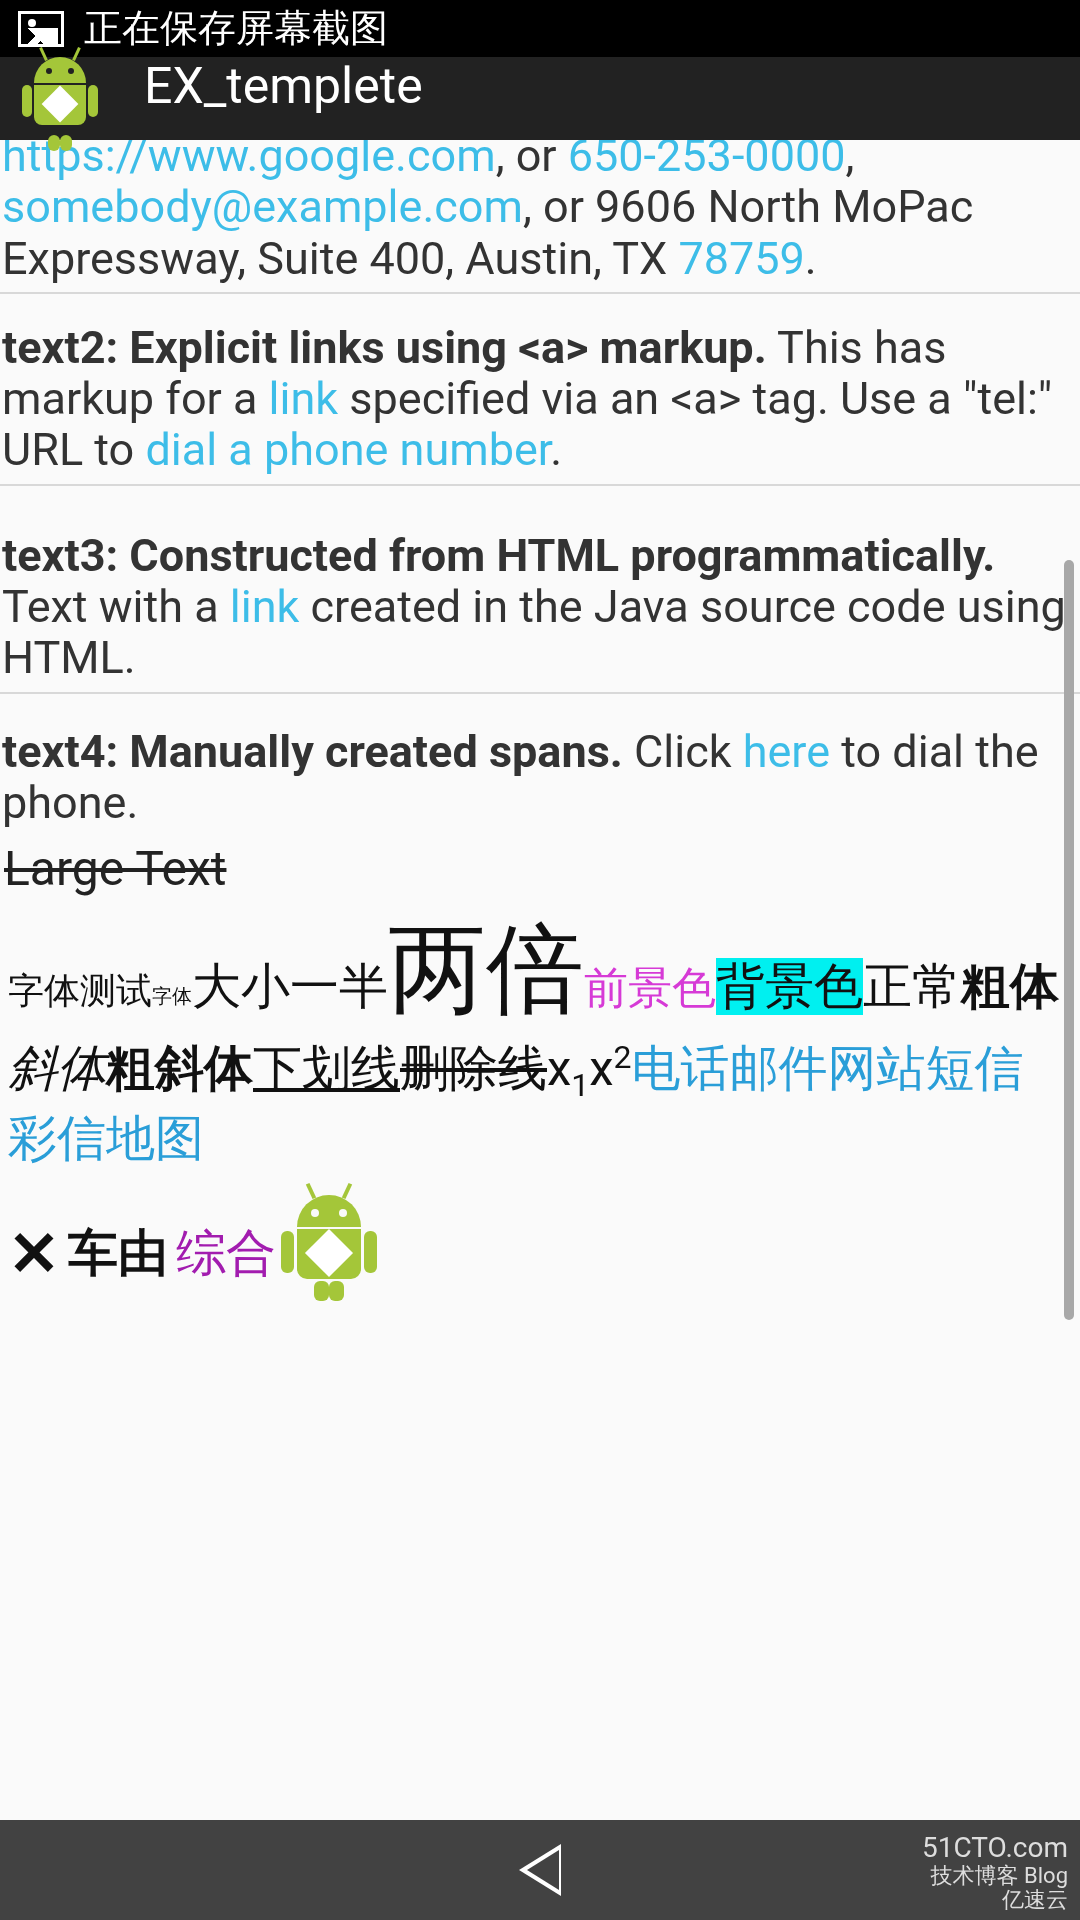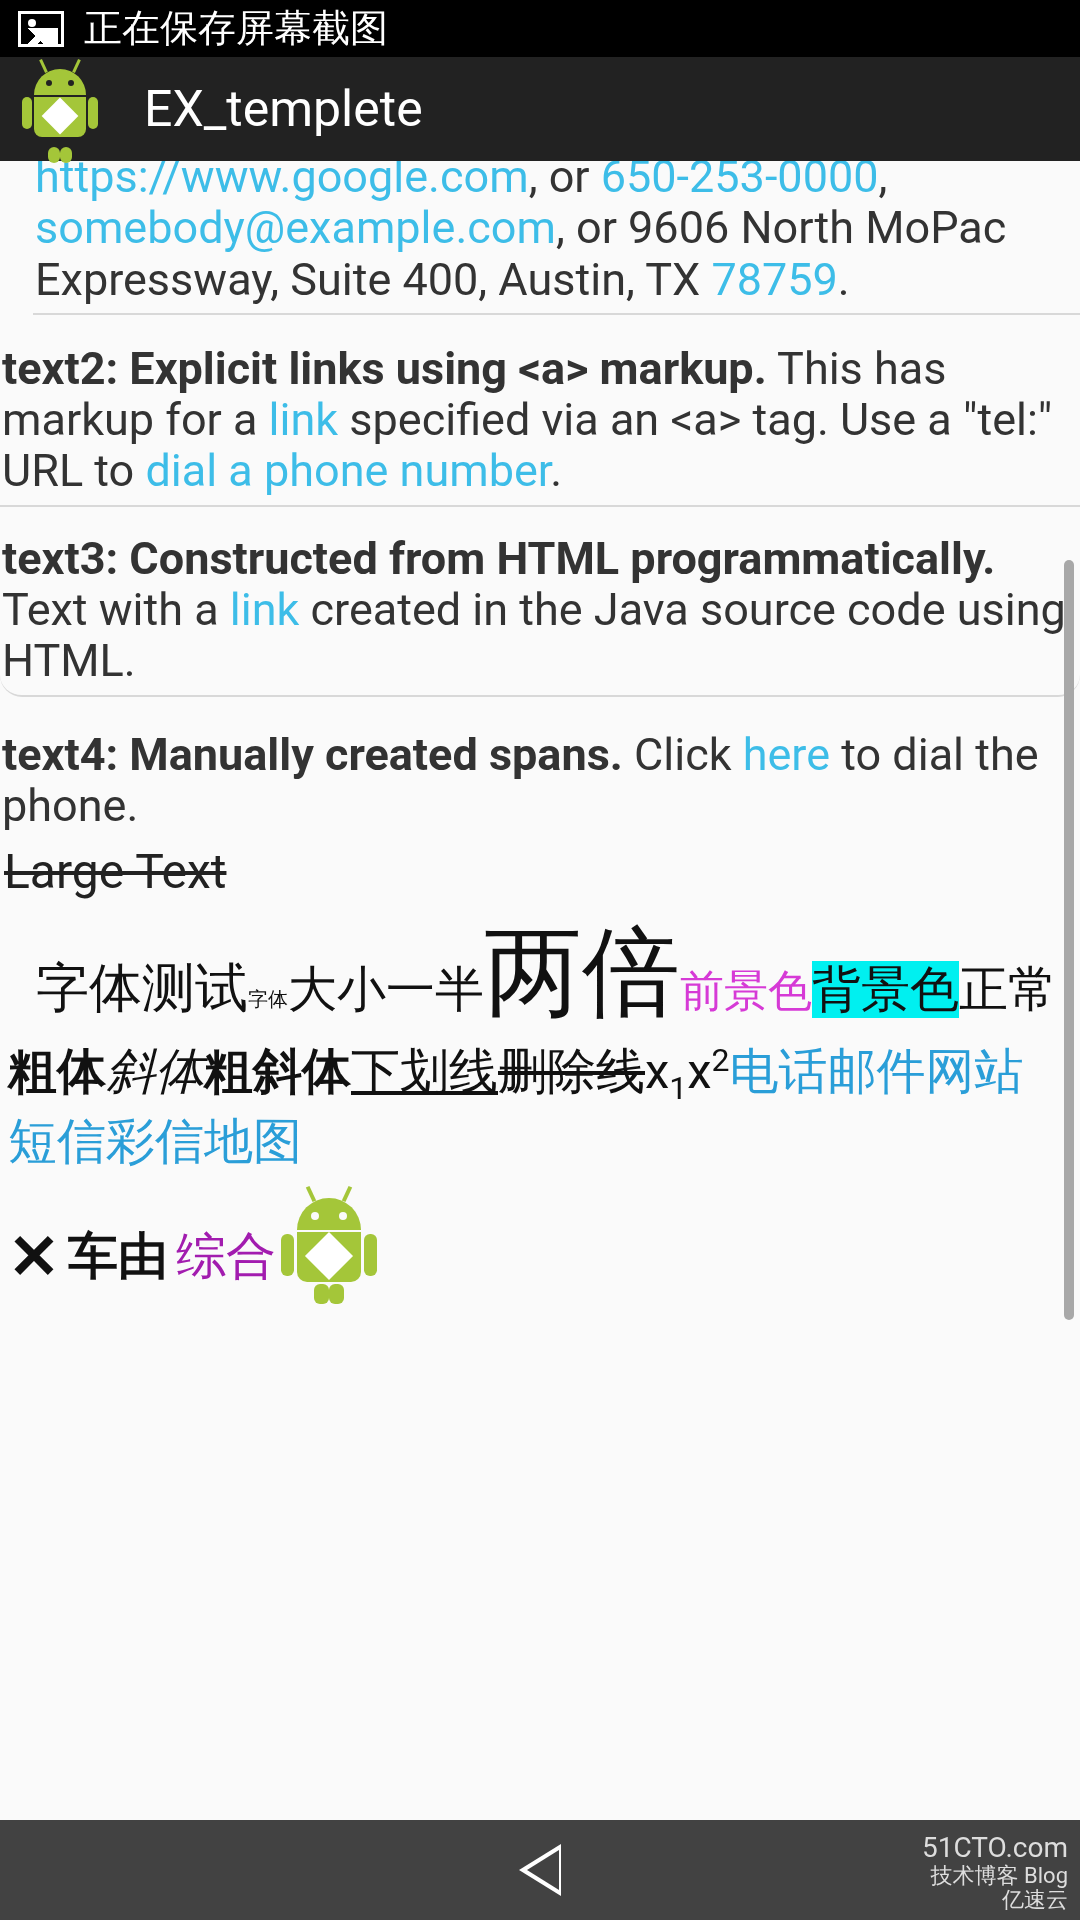--- a/index.html
+++ b/index.html
@@ -37,25 +37,24 @@
     }
     .status-bar .picture-icon::after {
       content: "";
       position: absolute;
       bottom: 0; left: 3px; right: 3px;
       height: 16px;
       background: linear-gradient(135deg, transparent 40%, #fff 40%, #fff 60%, transparent 60%),
                   linear-gradient(45deg, transparent 40%, #fff 40%);
     }
     .action-bar {
-      height: 104px;
+      height: 83px;
       background: #222;
       color: #fff;
       display: flex;
-      align-items: center;
       padding: 0 24px;
       font-size: 50px;
     }
     .android-icon {
       width: 72px;
       height: 80px;
       margin-right: 48px;
       position: relative;
       display: flex;
       flex-direction: column;
@@ -116,37 +115,37 @@
       overflow: hidden;
       background: #fafafa;
     }
     .section {
       font-size: 45px;
       line-height: 1.14;
       color: #333;
       padding: 2px 2px 8px 2px;
       border-bottom: 2px solid #d8d8d8;
     }
-    .section.first { padding-top: 0; margin-top: -10px; margin-left: 33px; }
+    .section.first { padding-top: 0; margin-top: -10px; }
     .section b { font-weight: 700; }
     .link { color: #3dbde8; }
     .section.spans { border-bottom: none; }
     .strike {
       font-size: 48px;
       text-decoration: line-through;
       color: #222;
       padding: 4px 4px;
     }
     .font-test-line {
       padding: 4px 8px 4px 8px;
       font-size: 49px;
       line-height: 1.33;
       color: #111;
     }
-    .font-test-line .base { font-size: 53px; margin-left: 28px; }
+    .font-test-line .base { font-size: 36px; }
     .font-test-line .tiny { font-size: 20px; }
     .font-test-line .half { font-size: 49px; font-family: Liberation Serif, serif; }
     .font-test-line .double { font-size: 98px; }
     .font-test-line .fg { color: #d63ad6; font-size: 44px; }
     .font-test-line .bghl { background: #00f0f0; }
     .font-test-line .bold { font-weight: 700; }
     .font-test-line .italic { font-style: italic; font-family: Liberation Serif, serif; }
     .font-test-line .bolditalic { font-weight:700; }
     .font-test-line .underline { text-decoration: underline; }
     .font-test-line .strike2 { text-decoration: line-through; }
@@ -268,21 +267,21 @@
 <div class="content">
 
   <div class="section first">
     <span class="link">https://www.google.com</span><span>, or </span><span class="link">650-253-0000</span><span>, </span><span class="link">somebody@example.com</span><span>, or 9606 North MoPac Expressway, Suite 400, Austin, TX </span><span class="link">78759</span><span>.</span>
   </div>
 
   <div class="section" style="padding-top:28px;">
     <b>text2: Explicit links using &lt;a&gt; markup.</b><span> This has markup for a </span><span class="link">link</span><span> specified via an &lt;a&gt; tag. Use a "tel:" URL to </span><span class="link">dial a phone number</span><span>.</span>
   </div>
 
-  <div class="section" style="padding-top:26px;border-radius:22px;">
+  <div class="section" style="padding-top:44px;">
     <b>text3: Constructed from HTML programmatically.</b><span> Text with a </span><span class="link">link</span><span> created in the Java source code using HTML.</span>
   </div>
 
   <div class="section spans" style="padding-top:32px;">
     <b>text4: Manually created spans.</b><span> Click </span><span class="link">here</span><span> to dial the phone.</span>
   </div>
 
   <div class="strike">Large Text</div>
 
   <div class="font-test-line">

